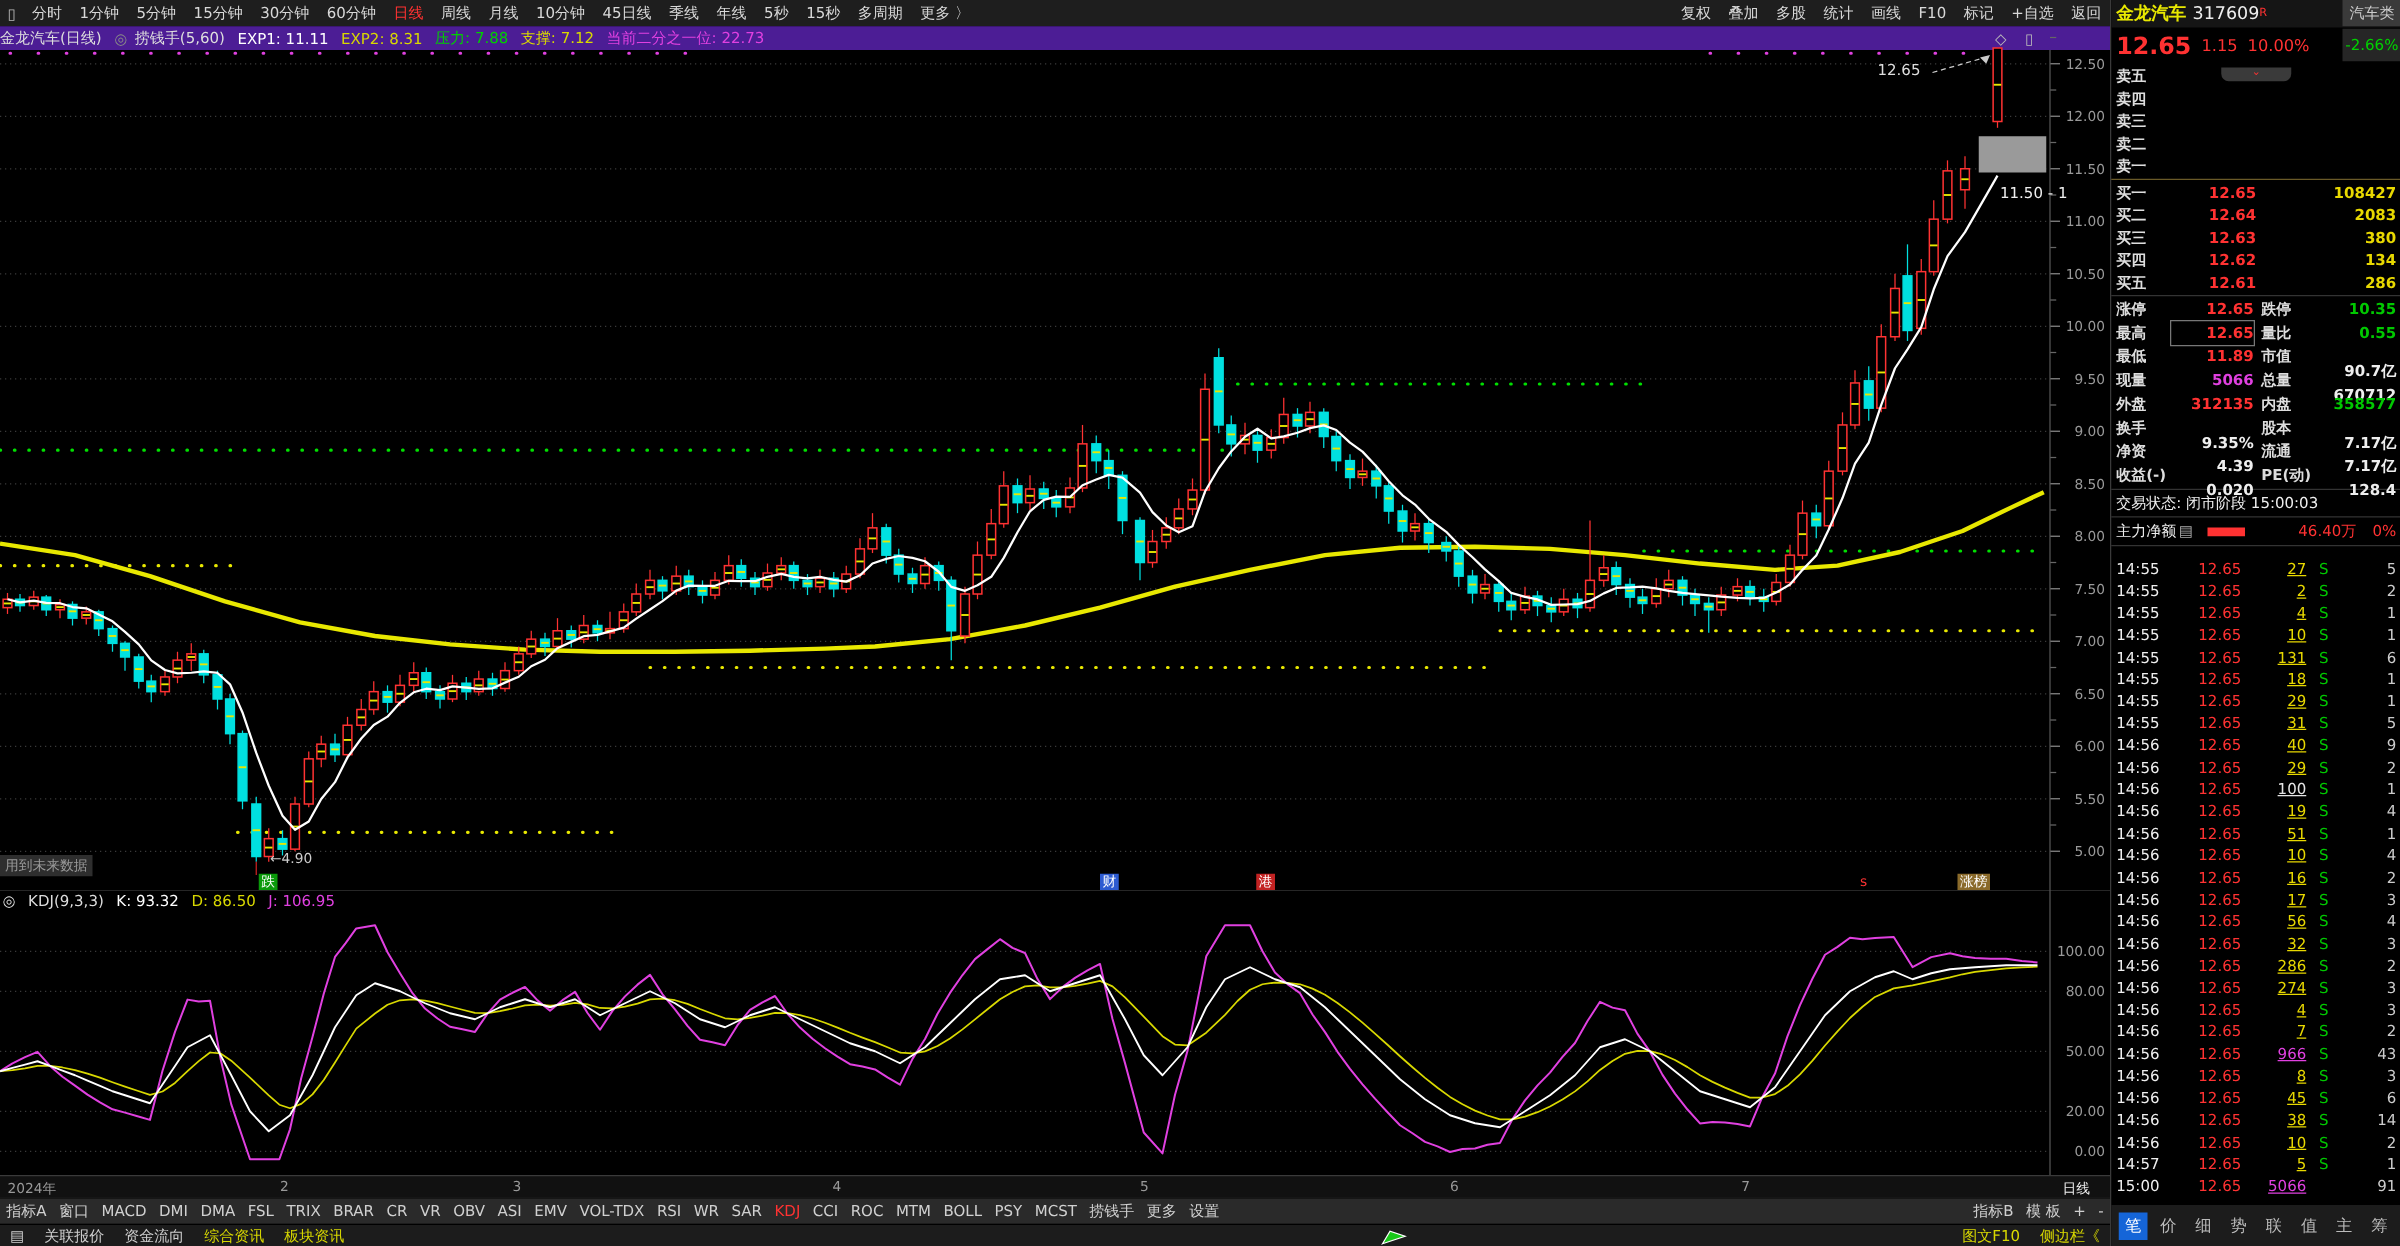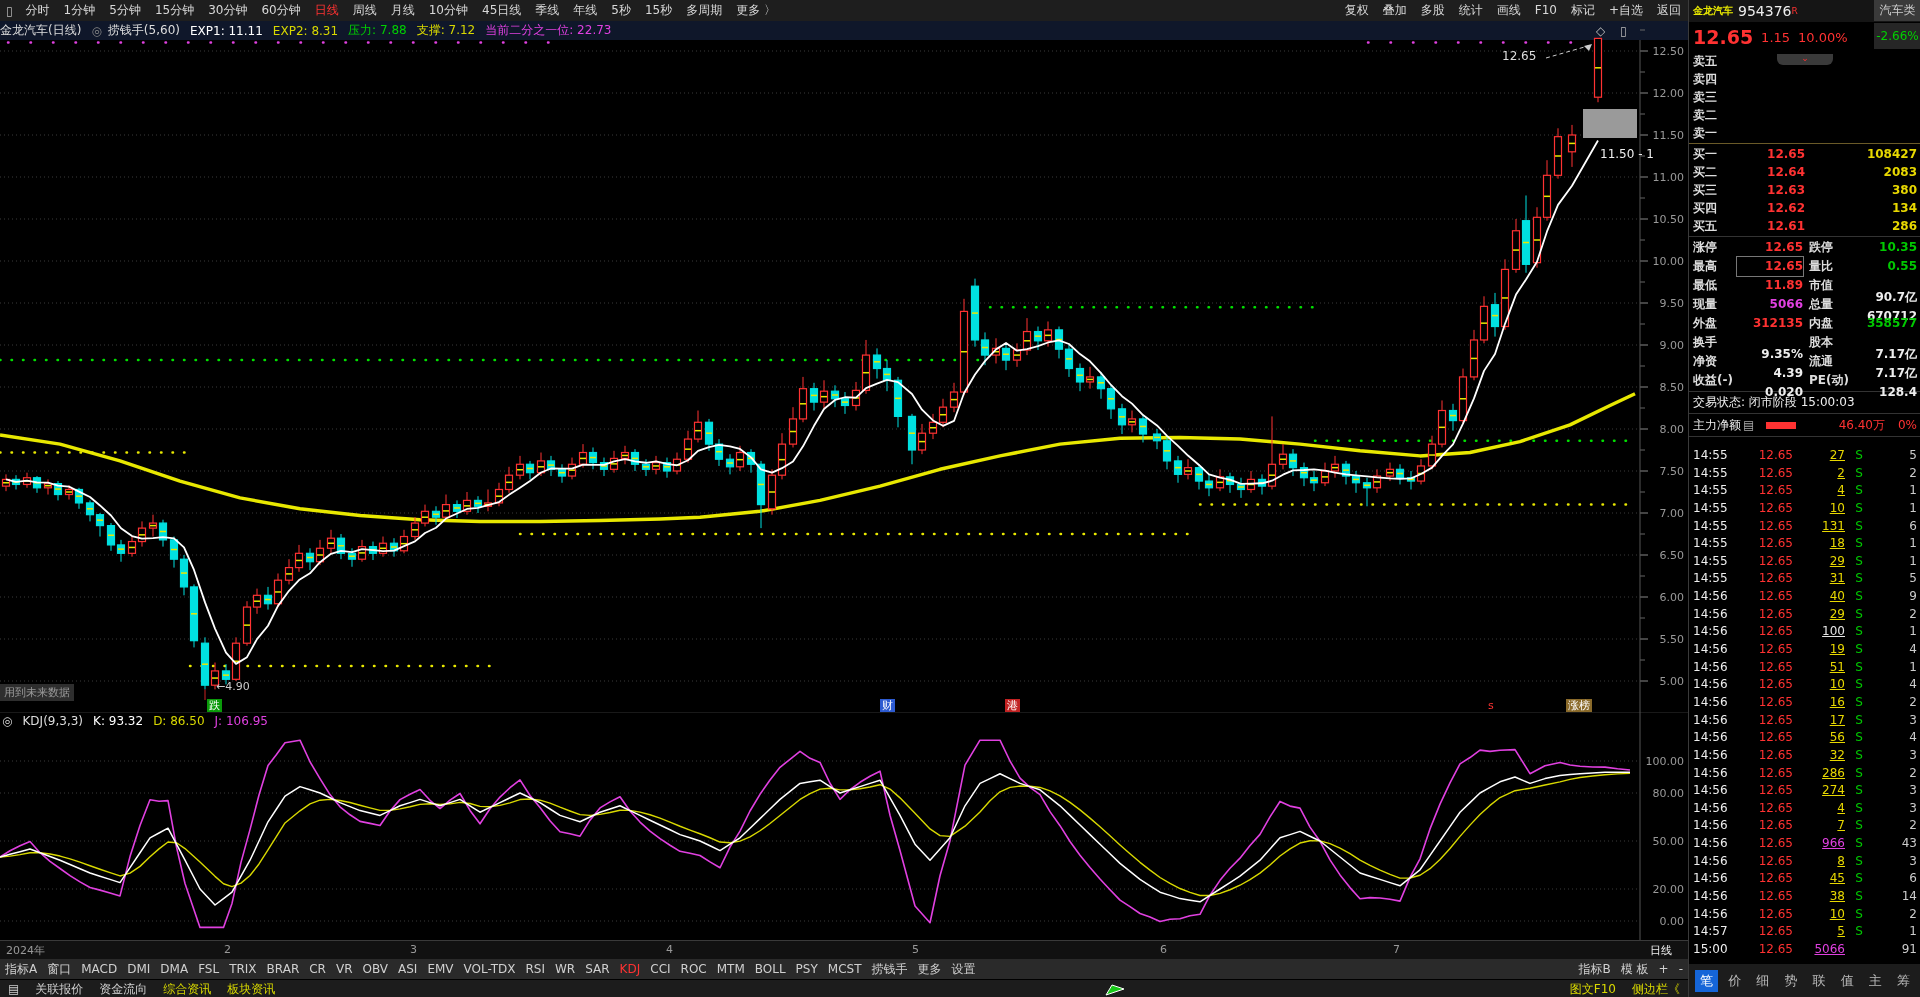--- a/index.html
+++ b/index.html
@@ -4,21 +4,21 @@
 <style>
   html,body{margin:0;padding:0;background:#000;font-family:"DejaVu Sans","Liberation Sans",sans-serif;}
   #app{position:relative;width:1920px;height:997px;background:#000;overflow:hidden;color:#ddd;font-size:12px;}
   
   #topbar{position:absolute;left:0;top:0;width:1688px;height:21px;background:#1e1e1e;display:flex;align-items:center;border-bottom:1px solid #000;}
   #topbar .witem{color:#bbb;margin:0 6px 0 6px;}
   .tbitem{color:#d8d8d8;padding:0 7px;cursor:default;white-space:nowrap;}
   .tbitem.active{color:#ff3232;}
   #topbar .spacer{flex:1;}
   
-  #row2{position:absolute;left:0;top:21px;width:1688px;height:19px;background:#0f172a;display:flex;align-items:center;}
+  #row2{position:absolute;left:0;top:21px;width:1688px;height:19px;background:#4c1d95;display:flex;align-items:center;}
   #row2 span{margin-right:10px;white-space:nowrap;}
   #row2 .circ{color:#888;margin-right:6px;}
   .r2icons{position:absolute;top:24px;color:#bbb;font-size:12px;}
   
   #mainsvg{position:absolute;left:0;top:40px;overflow:visible;}
   #kdjsvg{position:absolute;left:0;top:712px;}
   
   .badge{position:absolute;top:699px;height:13px;line-height:13px;font-size:11px;padding:0 2px;color:#fff;}
   #futurenote{position:absolute;left:0px;top:684px;background:#2e2e2e;color:#9a9a9a;font-size:11px;padding:1px 4px;}
   #lowlabel{position:absolute;left:216px;top:680px;color:#ccc;font-size:11px;}
@@ -33,21 +33,21 @@
   .indItem{color:#d0d0d0;padding:0 5px;white-space:nowrap;}
   .indItem.active{color:#ff3232;}
   #indbar .spacer{flex:1;}
   #statusbar{position:absolute;left:0;top:979px;width:1688px;height:18px;background:#1c1c1c;display:flex;align-items:center;border-top:1px solid #000;}
   .stItem{color:#cfcfcf;padding:0 8px;white-space:nowrap;}
   .stItem.yellow{color:#d8d800;}
   #statusbar .spacer{flex:1;}
   
   #rpanel{position:absolute;left:1688px;top:0;width:232px;height:997px;background:#000;border-left:1px solid #3a3a3a;}
   #rp-head{position:relative;height:22px;background:#151515;display:flex;align-items:center;}
-  #rp-name{color:#e8e800;font-weight:bold;font-size:10px;margin-left:4px;}
+  #rp-name{color:#e8e800;font-weight:bold;font-size:14px;margin-left:4px;}
   #rp-code{color:#eee;font-size:14px;margin-left:5px;}
   #rp-r{color:#ff3232;font-size:9px;vertical-align:super;}
   #rp-sector{position:absolute;right:0;top:0;width:47px;height:21px;background:#3a3a3a;color:#ccc;text-align:center;line-height:21px;}
   #rp-quote{position:relative;height:30px;display:flex;align-items:center;}
   #rp-price{color:#ff3232;font-size:19px;font-weight:bold;margin-left:4px;}
   #rp-chg,#rp-pct{color:#ff3232;font-size:13px;margin-left:8px;}
   #rp-sectorchg{position:absolute;right:0;top:1px;width:47px;height:26px;background:#262626;color:#00d000;text-align:center;line-height:26px;}
   #rp-pill{position:absolute;left:88px;top:54px;width:56px;height:11px;background:#3a3a3a;border-radius:0 0 6px 6px;text-align:center;color:#ff3232;font-size:9px;line-height:9px;}
   .orow{display:flex;height:18px;line-height:18px;padding:0 4px;font-weight:bold;}
   .orow .lbl{width:42px;color:#ddd;}
@@ -705,21 +705,21 @@
     <span class="spacer"></span>
     <span id="st-right"><span class="stItem yellow">图文F10</span><span class="stItem yellow">侧边栏《</span></span>
   </div>
   <svg id="cursor" viewBox="0 0 22 14">
     <polygon points="2,12 20,6 8,2" fill="#18c818" stroke="#ffffff" stroke-width="1"></polygon>
   </svg>
 
   <div id="rpanel">
     <div id="rp-head">
       <span id="rp-name">金龙汽车</span>
-      <span id="rp-code">954376</span>
+      <span id="rp-code">317609</span>
       <span id="rp-r">R</span>
       <span id="rp-sector">汽车类</span>
     </div>
     <div id="rp-quote">
       <span id="rp-price">12.65</span>
       <span id="rp-chg">1.15</span>
       <span id="rp-pct">10.00%</span>
       <span id="rp-sectorchg">-2.66%</span>
     </div>
     <div id="rp-pill">⌄</div>

